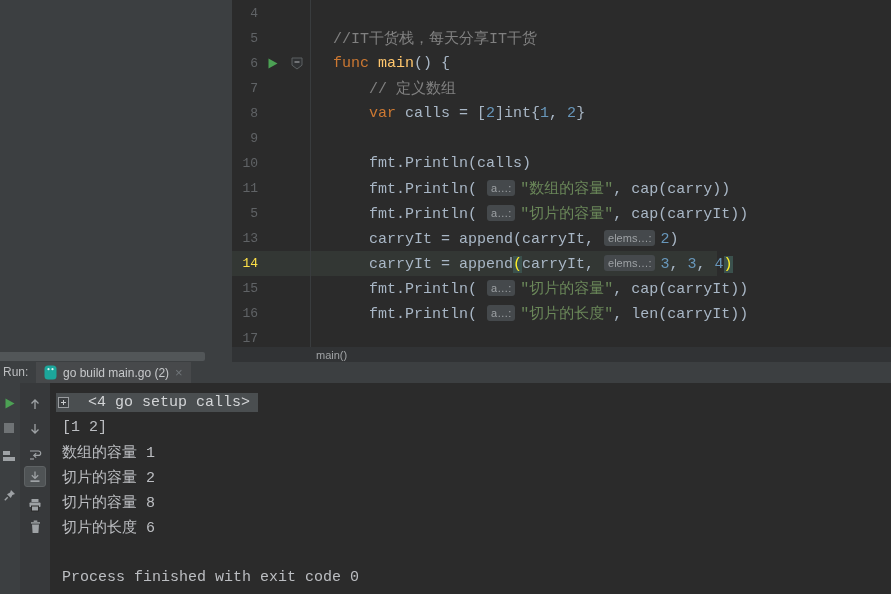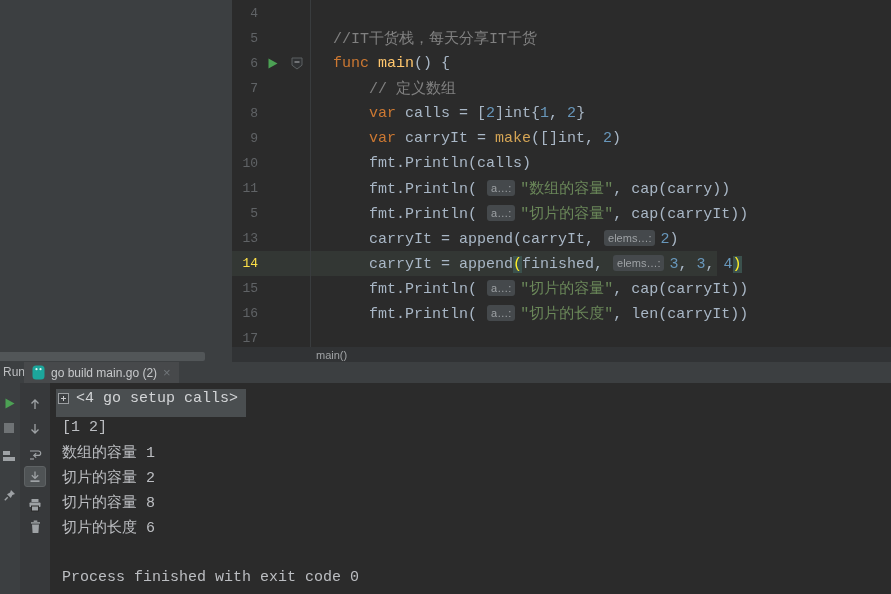--- a/index.html
+++ b/index.html
@@ -32,38 +32,38 @@
           font-family:"Liberation Sans",sans-serif;font-size:11px;line-height:14px;
           padding:1px 4px;border-radius:3px;margin:0 5px 0 1px;vertical-align:1px;}
   .c-paren{color:var(--braceText,#ffef28);background:var(--brace,#3b514d);}
   
   .breadcrumbs{position:absolute;left:232px;top:347px;width:659px;height:15px;background:var(--crumb,#313335);
                display:flex;align-items:center;}
   .crumb{margin-left:84px;font-size:11px;color:#a0a3a5;cursor:pointer;}
   
   .run-header{position:absolute;left:0;top:362px;width:891px;height:21px;background:var(--header,#3c3f41);}
   .run-label{position:absolute;left:3px;top:0;line-height:21px;font-size:12px;color:#bbbdbf;}
-  .run-tab{position:absolute;left:24px;top:0;height:21px;background:var(--tab,#47494b);
+  .run-tab{position:absolute;left:36px;top:0;height:21px;background:var(--tab,#47494b);
            display:flex;align-items:center;gap:6px;padding:0 8px;cursor:pointer;}
   .tab-title{font-size:12px;color:#c7c9cb;}
   .tab-close{font-size:13px;color:#71767a;line-height:21px;cursor:pointer;}
   .run-body{position:absolute;left:0;top:383px;width:891px;height:211px;}
   .tcol{position:absolute;top:0;height:211px;background:var(--panel,#3c3f41);}
   .tcol1{left:0;width:20px;}
   .tcol2{left:20px;width:30px;background:#37393b;}
   .titem{position:absolute;width:16px;height:16px;display:flex;align-items:center;justify-content:center;cursor:pointer;}
   .tcol1 .titem{left:1px;}
   .tcol2 .titem{left:7px;}
   .titem.sel{left:4px;width:22px;height:21px;background:#4f5355;border:1px solid #5e6264;border-radius:3px;box-sizing:border-box;}
   .console{position:absolute;left:50px;top:0;width:841px;height:211px;background:var(--bg,#2b2b2b);
            padding:7px 0 0 12px;box-sizing:border-box;overflow:hidden;}
   .cline{height:25px;display:flex;align-items:center;white-space:pre;
          font-family:"Liberation Mono","DejaVu Sans Mono",monospace;font-size:15px;color:var(--consoleText,#bcbec2);}
-  .pill{display:inline-flex;align-items:center;gap:7px;background:var(--selBg,#4a4e50);
-        padding:1px 8px 10px 2px;margin-left:-6px;color:#d3d5d7;cursor:pointer;}
+  .pill{display:inline-flex;align-items:center;gap:19px;background:var(--selBg,#4a4e50);
+        padding:1px 8px 1px 2px;margin-left:-6px;color:#d3d5d7;cursor:pointer;}
   .icn{display:inline-flex;align-items:center;justify-content:center;}
 </style>
 </head>
 <body>
 
 <div class="app">
   <div class="left-panel">
     <div class="h-scroll-thumb"></div>
   </div>
 
@@ -102,21 +102,20 @@
           <span class="codetext"><span class="c-comment">    // 定义数组</span></span>
         </div>
         <div class="code-row">
           <span class="ln">8</span>
           <span class="gicons"></span>
           <span class="codetext"><span class="c-plain">    </span><span class="c-kw">var </span><span class="c-plain">calls = [</span><span class="c-num">2</span><span class="c-plain">]int{</span><span class="c-num">1</span><span class="c-plain">, </span><span class="c-num">2</span><span class="c-plain">}</span></span>
         </div>
         <div class="code-row">
           <span class="ln">9</span>
           <span class="gicons"></span>
-          <span class="codetext"><span class="c-plain">    </span><span class="c-kw">var </span><span class="c-plain">carryIt = </span><span class="c-make">make</span><span class="c-plain">([]int, </span><span class="c-num">2</span><span class="c-plain">)</span></span>
         </div>
         <div class="code-row">
           <span class="ln">10</span>
           <span class="gicons"></span>
           <span class="codetext"><span class="c-plain">    fmt.Println(calls)</span></span>
         </div>
         <div class="code-row">
           <span class="ln">11</span>
           <span class="gicons"></span>
           <span class="codetext"><span class="c-plain">    fmt.Println( </span><span class="c-hint">a…:</span><span class="c-str">"数组的容量"</span><span class="c-plain">, cap(carry))</span></span>
@@ -127,21 +126,21 @@
           <span class="codetext"><span class="c-plain">    fmt.Println( </span><span class="c-hint">a…:</span><span class="c-str">"切片的容量"</span><span class="c-plain">, cap(carryIt))</span></span>
         </div>
         <div class="code-row">
           <span class="ln">13</span>
           <span class="gicons"></span>
           <span class="codetext"><span class="c-plain">    carryIt = append(carryIt, </span><span class="c-hint">elems…:</span><span class="c-num">2</span><span class="c-plain">)</span></span>
         </div>
         <div class="code-row hl">
           <span class="ln">14</span>
           <span class="gicons"></span>
-          <span class="codetext"><span class="c-plain">    carryIt = append</span><span class="c-paren">(</span><span class="c-plain">finished, </span><span class="c-hint">elems…:</span><span class="c-num">3</span><span class="c-plain">, </span><span class="c-num">3</span><span class="c-plain">, </span><span class="c-num">4</span><span class="c-paren">)</span></span>
+          <span class="codetext"><span class="c-plain">    carryIt = append</span><span class="c-paren">(</span><span class="c-plain">carryIt, </span><span class="c-hint">elems…:</span><span class="c-num">3</span><span class="c-plain">, </span><span class="c-num">3</span><span class="c-plain">, </span><span class="c-num">4</span><span class="c-paren">)</span></span>
         </div>
         <div class="code-row">
           <span class="ln">15</span>
           <span class="gicons"></span>
           <span class="codetext"><span class="c-plain">    fmt.Println( </span><span class="c-hint">a…:</span><span class="c-str">"切片的容量"</span><span class="c-plain">, cap(carryIt))</span></span>
         </div>
         <div class="code-row">
           <span class="ln">16</span>
           <span class="gicons"></span>
           <span class="codetext"><span class="c-plain">    fmt.Println( </span><span class="c-hint">a…:</span><span class="c-str">"切片的长度"</span><span class="c-plain">, len(carryIt))</span></span>

